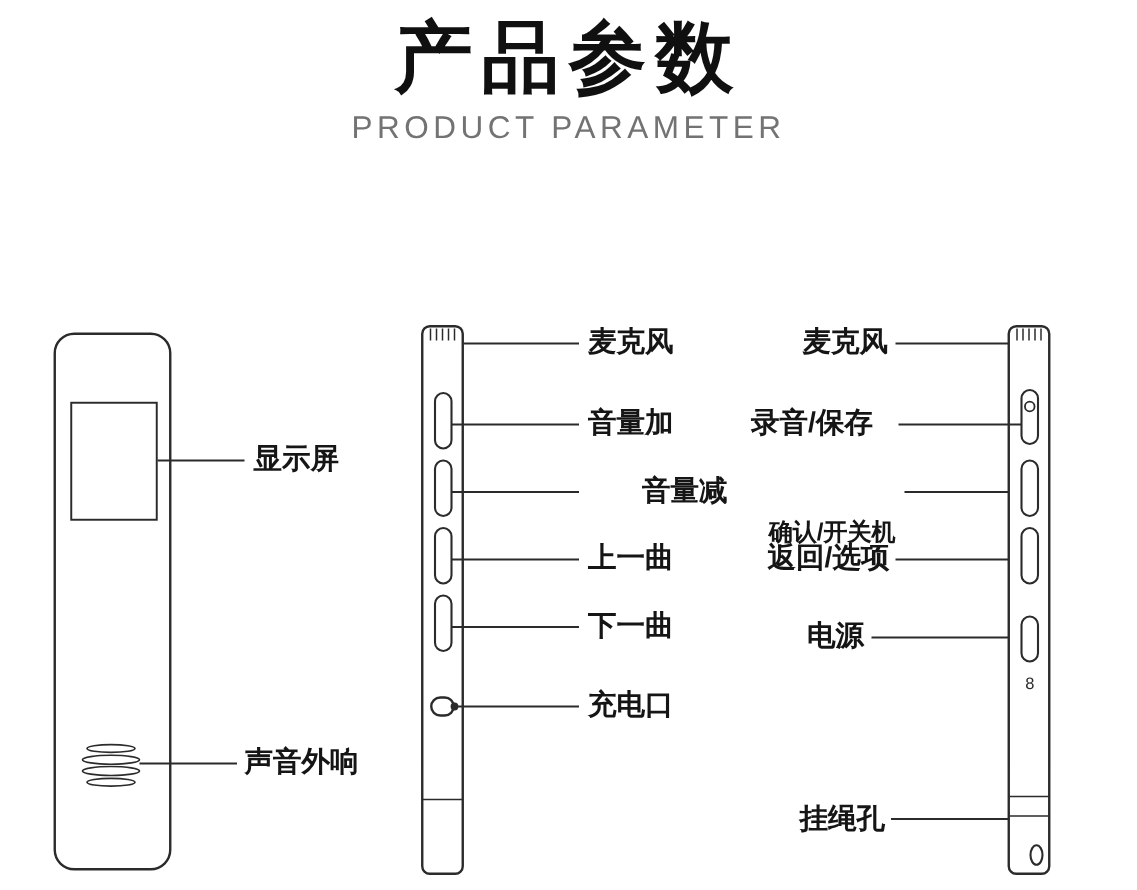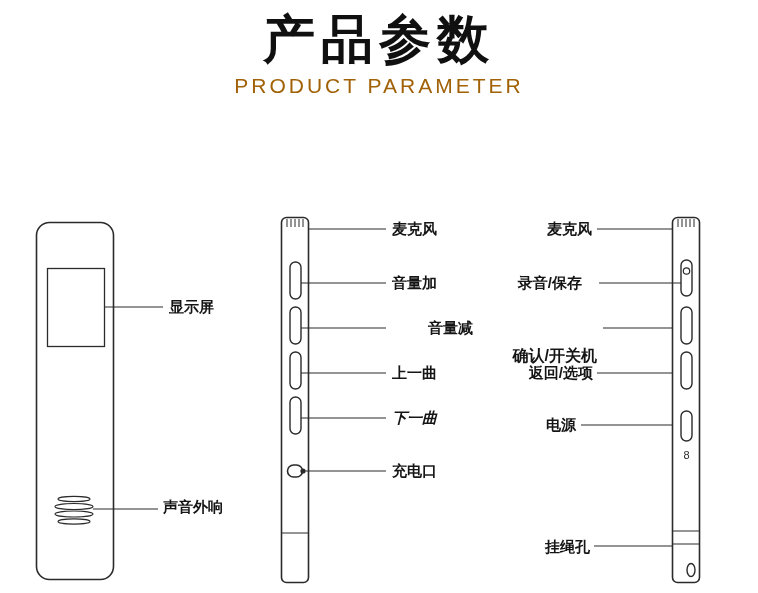--- a/index.html
+++ b/index.html
@@ -10,26 +10,26 @@
     overflow: hidden;
     font-family: "Liberation Sans", "DejaVu Sans", sans-serif;
   }
   .stage { position: absolute; inset: 0; width: 758px; height: 593px; }
   .header { position: absolute; top: 8px; left: 0; width: 758px; text-align: center; }
   .title {
     font-size: 52px; font-weight: 900; color: #101010;
     letter-spacing: 6px; line-height: 1.2;
   }
   .subtitle {
-    margin-top: 4px; font-size: 21px; color: #a16207;
+    margin-top: 4px; font-size: 21px; color: #737373;
     letter-spacing: 3px; font-weight: 400;
   }
   svg.diagram { position: absolute; left: 0; top: 0; }
   .label {
-    position: absolute; font-size: 15px; font-weight: 600;
+    position: absolute; font-size: 19px; font-weight: 600;
     color: #151515; white-space: nowrap; line-height: 22px;
   }
   .label.small { font-size: 16px; }
   .label.right { text-align: right; }
 </style>
 </head>
 <body>
 
 <div class="stage">
 
@@ -110,21 +110,21 @@
     </g>
   </svg>
 
   <div class="label" style="left:169px; top:296px;">显示屏</div>
   <div class="label" style="left:163px; top:498px;font-family:Liberation Mono, monospace;">声音外响</div>
 
   <div class="label" style="left:392px; top:218px;">麦克风</div>
   <div class="label" style="left:392px; top:272px;">音量加</div>
   <div class="label" style="left:392px; top:317px;margin-left:36px;">音量减</div>
   <div class="label" style="left:392px; top:362px;">上一曲</div>
-  <div class="label" style="left:392px; top:407px;font-style:italic;">下一曲</div>
+  <div class="label" style="left:392px; top:407px;">下一曲</div>
   <div class="label" style="left:392px; top:460px;">充电口</div>
 
   <div class="label right" style="right:166px; top:218px;">麦克风</div>
   <div class="label right" style="right:176px; top:272px;">录音/保存</div>
   <div class="label right small" style="right:161px; top:319px;margin-top:26px;">确认/开关机</div>
   <div class="label right" style="right:165px; top:362px;">返回/选项</div>
   <div class="label right" style="right:182px; top:414px;">电源</div>
   <div class="label right" style="right:168px; top:536px;">挂绳孔</div>
 
 </div>

